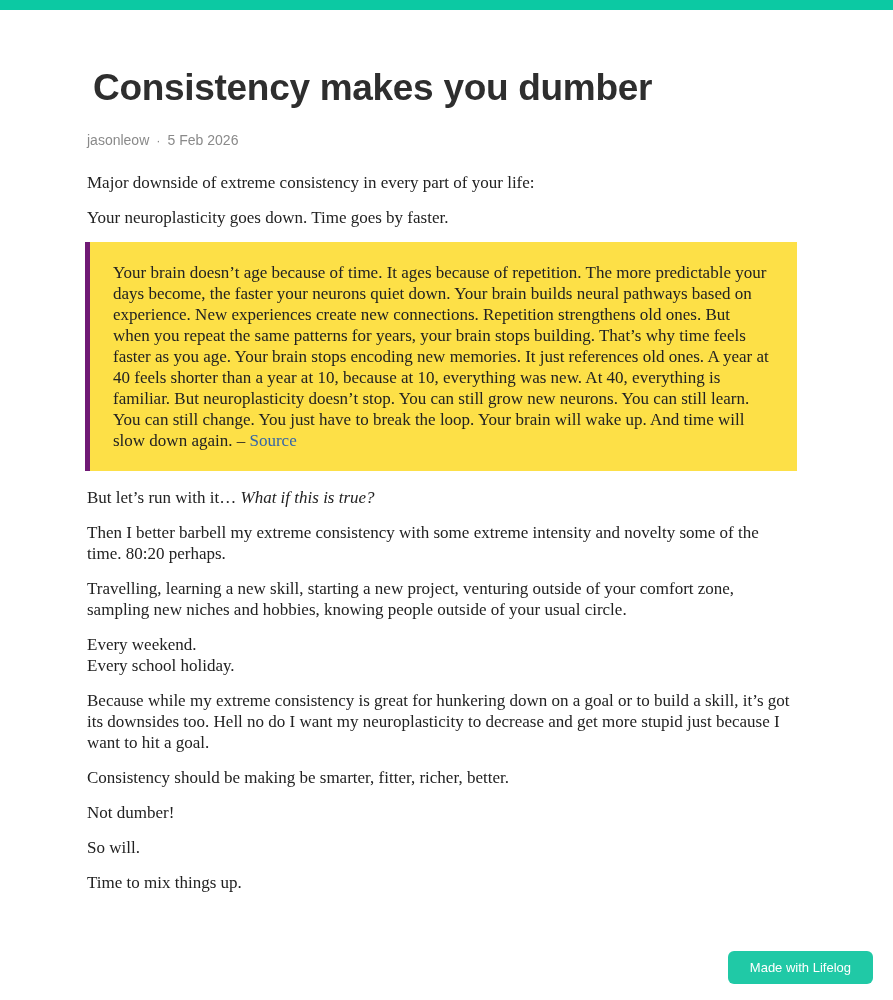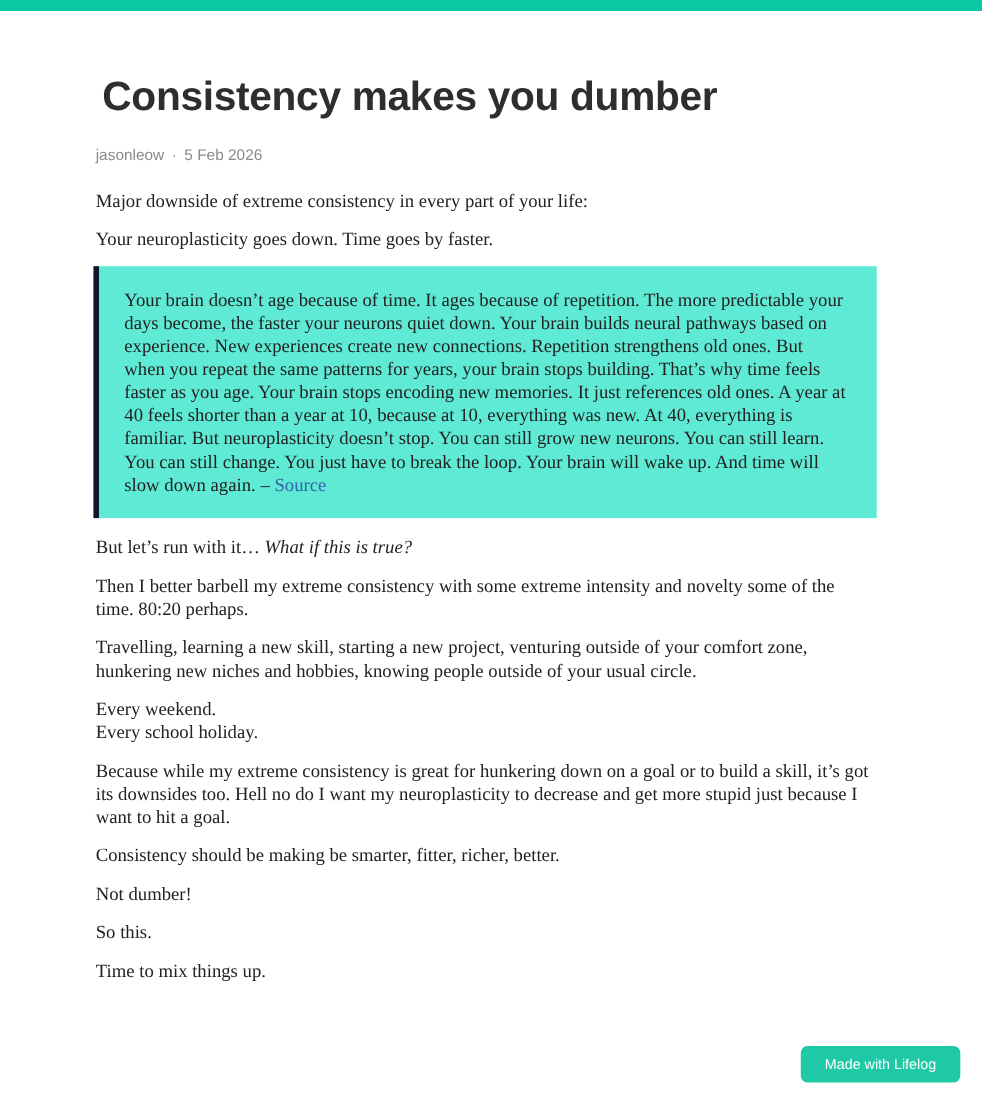--- a/index.html
+++ b/index.html
@@ -53,22 +53,22 @@
     line-height: 21px;
   }
   .article-body p {
     margin: 14px 0;
   }
   .article-body em {
     font-style: italic;
   }
   .article-body blockquote {
     margin: 14px 0 16px -2px;
-    background: #5eead4;
-    border-left: 5px solid #0f172a;
+    background: #fde047;
+    border-left: 5px solid #701a75;
     padding: 20px 26px 20px 23px;
   }
   .article-body a {
     color: #3465a8;
     text-decoration: none;
     cursor: pointer;
   }
   .made-with-badge {
     position: absolute;
     right: 20px;
@@ -95,23 +95,23 @@
   <div class="byline">
     <a class="author">jasonleow</a><span class="sep">·</span><span>5 Feb 2026</span>
   </div>
 
   <div class="article-body">
       <p>Major downside of extreme consistency in every part of your life:</p>
       <p>Your neuroplasticity goes down. Time goes by faster.</p>
       <blockquote>Your brain doesn’t age because of time. It ages because of repetition. The more predictable your days become, the faster your neurons quiet down. Your brain builds neural pathways based on experience. New experiences create new connections. Repetition strengthens old ones. But when you repeat the same patterns for years, your brain stops building. That’s why time feels faster as you age. Your brain stops encoding new memories. It just references old ones. A year at 40 feels shorter than a year at 10, because at 10, everything was new. At 40, everything is familiar. But neuroplasticity doesn’t stop. You can still grow new neurons. You can still learn. You can still change. You just have to break the loop. Your brain will wake up. And time will slow down again. – <a>Source</a></blockquote>
       <p>But let’s run with it… <em>What if this is true?</em></p>
       <p>Then I better barbell my extreme consistency with some extreme intensity and novelty some of the time. 80:20 perhaps.</p>
-      <p>Travelling, learning a new skill, starting a new project, venturing outside of your comfort zone, hunkering new niches and hobbies, knowing people outside of your usual circle.</p>
+      <p>Travelling, learning a new skill, starting a new project, venturing outside of your comfort zone, sampling new niches and hobbies, knowing people outside of your usual circle.</p>
       <p>Every weekend.<br>Every school holiday.</p>
       <p>Because while my extreme consistency is great for hunkering down on a goal or to build a skill, it’s got its downsides too. Hell no do I want my neuroplasticity to decrease and get more stupid just because I want to hit a goal.</p>
       <p>Consistency should be making be smarter, fitter, richer, better.</p>
       <p>Not dumber!</p>
-      <p>So this.</p>
+      <p>So will.</p>
       <p>Time to mix things up.</p>
     </div>
 </div>
 
 <button class="made-with-badge" style="background-color: rgb(32, 201, 166);">Made with Lifelog</button>
 
 </body></html>

